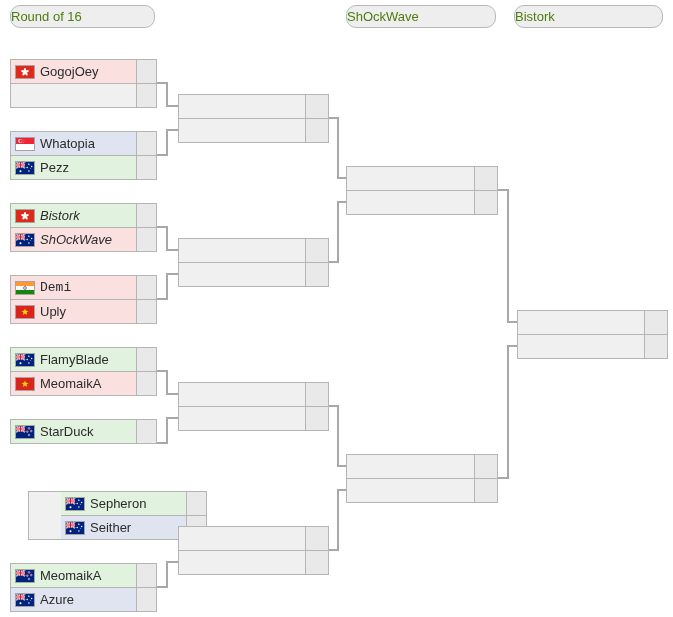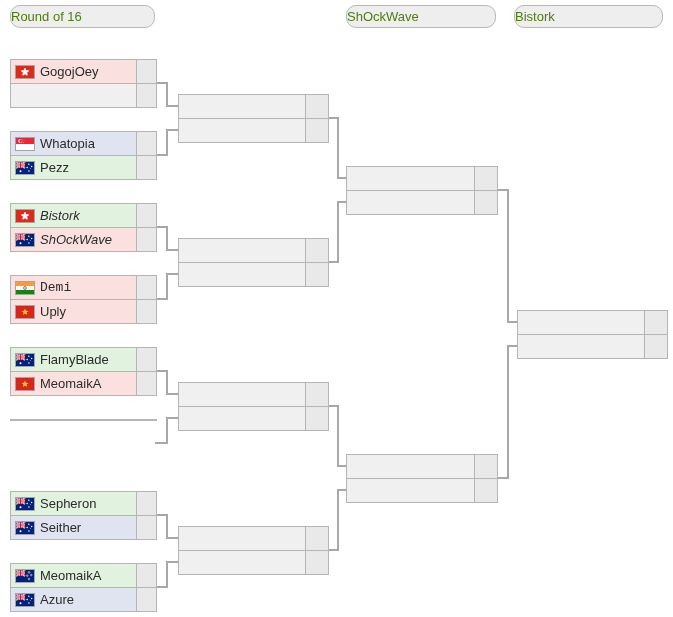--- a/index.html
+++ b/index.html
@@ -234,82 +234,101 @@
             <svg xmlns="http://www.w3.org/2000/svg" width="18" height="12" viewBox="0 0 18 12">
               <rect width="18" height="12" fill="#da251d"></rect>
               <polygon points="9,2.4 9.88,4.79 12.42,4.89 10.43,6.46 11.12,8.91 9,7.5 6.88,8.91 7.57,6.46 5.58,4.89 8.12,4.79" fill="#ffde00"></polygon>
             </svg>
           </span>
           <span class="pname" style="padding-right: 23px;">MeomaikA</span>
           <span class="score" style="width: 19px;"></span>
         </div>
       </div>
       <div class="match" style="left: 10px; top: 419px; width: 145px;">
-      </div>
-      <div class="match" style="left: 10px; top: 491px; width: 145px;">
-        <div class="slot hl-green">
-          <span class="flag" title="Australia">
-            <svg xmlns="http://www.w3.org/2000/svg" width="18" height="12" viewBox="0 0 18 12">
-              <rect width="18" height="12" fill="#00247d"></rect>
-              <path d="M0,0 L9,6 M9,0 L0,6" stroke="#fff" stroke-width="1.7"></path>
-              <path d="M0,0 L9,6 M9,0 L0,6" stroke="#cf142b" stroke-width="0.6"></path>
-              <path d="M4.5,0 V6 M0,3 H9" stroke="#fff" stroke-width="2.2"></path>
-              <path d="M4.5,0 V6 M0,3 H9" stroke="#cf142b" stroke-width="1.2"></path>
-              <g fill="#fff">
-                <circle cx="4.5" cy="9.3" r="1"></circle>
-                <circle cx="12.8" cy="2.2" r=".75"></circle>
-                <circle cx="11.2" cy="5.4" r=".75"></circle>
-                <circle cx="15.6" cy="4.6" r=".75"></circle>
-                <circle cx="12.9" cy="9" r=".75"></circle>
-                <circle cx="14.6" cy="6.6" r=".45"></circle>
-              </g>
-            </svg>
-          </span>
-          <span class="pname" style="padding-right: 23px;">Sepheron</span>
-          <span class="score" style="width: 19px;"></span>
-        </div>
-        <div class="slot hl-blue">
-          <span class="flag" title="Australia">
-            <svg xmlns="http://www.w3.org/2000/svg" width="18" height="12" viewBox="0 0 18 12">
-              <rect width="18" height="12" fill="#00247d"></rect>
-              <path d="M0,0 L9,6 M9,0 L0,6" stroke="#fff" stroke-width="1.7"></path>
-              <path d="M0,0 L9,6 M9,0 L0,6" stroke="#cf142b" stroke-width="0.6"></path>
-              <path d="M4.5,0 V6 M0,3 H9" stroke="#fff" stroke-width="2.2"></path>
-              <path d="M4.5,0 V6 M0,3 H9" stroke="#cf142b" stroke-width="1.2"></path>
-              <g fill="#fff">
-                <circle cx="4.5" cy="9.3" r="1"></circle>
-                <circle cx="12.8" cy="2.2" r=".75"></circle>
-                <circle cx="11.2" cy="5.4" r=".75"></circle>
-                <circle cx="15.6" cy="4.6" r=".75"></circle>
-                <circle cx="12.9" cy="9" r=".75"></circle>
-                <circle cx="14.6" cy="6.6" r=".45"></circle>
-              </g>
-            </svg>
-          </span>
-          <span class="pname" style="padding-right: 23px;">Seither</span>
-          <span class="score" style="width: 19px;"></span>
-        </div>
-      </div>
-      <div class="match" style="left: 10px; top: 563px; width: 145px;">
         <div class="slot hl-green">
           <span class="flag" title="New Zealand">
             <svg xmlns="http://www.w3.org/2000/svg" width="18" height="12" viewBox="0 0 18 12">
               <rect width="18" height="12" fill="#00247d"></rect>
               <path d="M0,0 L9,6 M9,0 L0,6" stroke="#fff" stroke-width="1.7"></path>
               <path d="M0,0 L9,6 M9,0 L0,6" stroke="#cf142b" stroke-width="0.6"></path>
               <path d="M4.5,0 V6 M0,3 H9" stroke="#fff" stroke-width="2.2"></path>
               <path d="M4.5,0 V6 M0,3 H9" stroke="#cf142b" stroke-width="1.2"></path>
               <g fill="#cf142b" stroke="#fff" stroke-width=".45">
                 <circle cx="13" cy="2.4" r=".85"></circle>
                 <circle cx="11.3" cy="5.6" r=".85"></circle>
                 <circle cx="15.3" cy="5" r=".85"></circle>
                 <circle cx="13" cy="9" r=".85"></circle>
               </g>
             </svg>
           </span>
+          <span class="pname" style="padding-right: 23px;">StarDuck</span>
+          <span class="score" style="width: 19px;"></span>
+        </div>
+      </div>
+      <div class="match" style="left: 28px; top: 491px; width: 145px; padding-left: 32px;">
+        <div class="slot hl-green">
+          <span class="flag" title="Australia">
+            <svg xmlns="http://www.w3.org/2000/svg" width="18" height="12" viewBox="0 0 18 12">
+              <rect width="18" height="12" fill="#00247d"></rect>
+              <path d="M0,0 L9,6 M9,0 L0,6" stroke="#fff" stroke-width="1.7"></path>
+              <path d="M0,0 L9,6 M9,0 L0,6" stroke="#cf142b" stroke-width="0.6"></path>
+              <path d="M4.5,0 V6 M0,3 H9" stroke="#fff" stroke-width="2.2"></path>
+              <path d="M4.5,0 V6 M0,3 H9" stroke="#cf142b" stroke-width="1.2"></path>
+              <g fill="#fff">
+                <circle cx="4.5" cy="9.3" r="1"></circle>
+                <circle cx="12.8" cy="2.2" r=".75"></circle>
+                <circle cx="11.2" cy="5.4" r=".75"></circle>
+                <circle cx="15.6" cy="4.6" r=".75"></circle>
+                <circle cx="12.9" cy="9" r=".75"></circle>
+                <circle cx="14.6" cy="6.6" r=".45"></circle>
+              </g>
+            </svg>
+          </span>
+          <span class="pname" style="padding-right: 23px;">Sepheron</span>
+          <span class="score" style="width: 19px;"></span>
+        </div>
+        <div class="slot hl-blue">
+          <span class="flag" title="Australia">
+            <svg xmlns="http://www.w3.org/2000/svg" width="18" height="12" viewBox="0 0 18 12">
+              <rect width="18" height="12" fill="#00247d"></rect>
+              <path d="M0,0 L9,6 M9,0 L0,6" stroke="#fff" stroke-width="1.7"></path>
+              <path d="M0,0 L9,6 M9,0 L0,6" stroke="#cf142b" stroke-width="0.6"></path>
+              <path d="M4.5,0 V6 M0,3 H9" stroke="#fff" stroke-width="2.2"></path>
+              <path d="M4.5,0 V6 M0,3 H9" stroke="#cf142b" stroke-width="1.2"></path>
+              <g fill="#fff">
+                <circle cx="4.5" cy="9.3" r="1"></circle>
+                <circle cx="12.8" cy="2.2" r=".75"></circle>
+                <circle cx="11.2" cy="5.4" r=".75"></circle>
+                <circle cx="15.6" cy="4.6" r=".75"></circle>
+                <circle cx="12.9" cy="9" r=".75"></circle>
+                <circle cx="14.6" cy="6.6" r=".45"></circle>
+              </g>
+            </svg>
+          </span>
+          <span class="pname" style="padding-right: 23px;">Seither</span>
+          <span class="score" style="width: 19px;"></span>
+        </div>
+      </div>
+      <div class="match" style="left: 10px; top: 563px; width: 145px;">
+        <div class="slot hl-green">
+          <span class="flag" title="New Zealand">
+            <svg xmlns="http://www.w3.org/2000/svg" width="18" height="12" viewBox="0 0 18 12">
+              <rect width="18" height="12" fill="#00247d"></rect>
+              <path d="M0,0 L9,6 M9,0 L0,6" stroke="#fff" stroke-width="1.7"></path>
+              <path d="M0,0 L9,6 M9,0 L0,6" stroke="#cf142b" stroke-width="0.6"></path>
+              <path d="M4.5,0 V6 M0,3 H9" stroke="#fff" stroke-width="2.2"></path>
+              <path d="M4.5,0 V6 M0,3 H9" stroke="#cf142b" stroke-width="1.2"></path>
+              <g fill="#cf142b" stroke="#fff" stroke-width=".45">
+                <circle cx="13" cy="2.4" r=".85"></circle>
+                <circle cx="11.3" cy="5.6" r=".85"></circle>
+                <circle cx="15.3" cy="5" r=".85"></circle>
+                <circle cx="13" cy="9" r=".85"></circle>
+              </g>
+            </svg>
+          </span>
           <span class="pname" style="padding-right: 23px;">MeomaikA</span>
           <span class="score" style="width: 19px;"></span>
         </div>
         <div class="slot hl-blue">
           <span class="flag" title="Australia">
             <svg xmlns="http://www.w3.org/2000/svg" width="18" height="12" viewBox="0 0 18 12">
               <rect width="18" height="12" fill="#00247d"></rect>
               <path d="M0,0 L9,6 M9,0 L0,6" stroke="#fff" stroke-width="1.7"></path>
               <path d="M0,0 L9,6 M9,0 L0,6" stroke="#cf142b" stroke-width="0.6"></path>
               <path d="M4.5,0 V6 M0,3 H9" stroke="#fff" stroke-width="2.2"></path>

